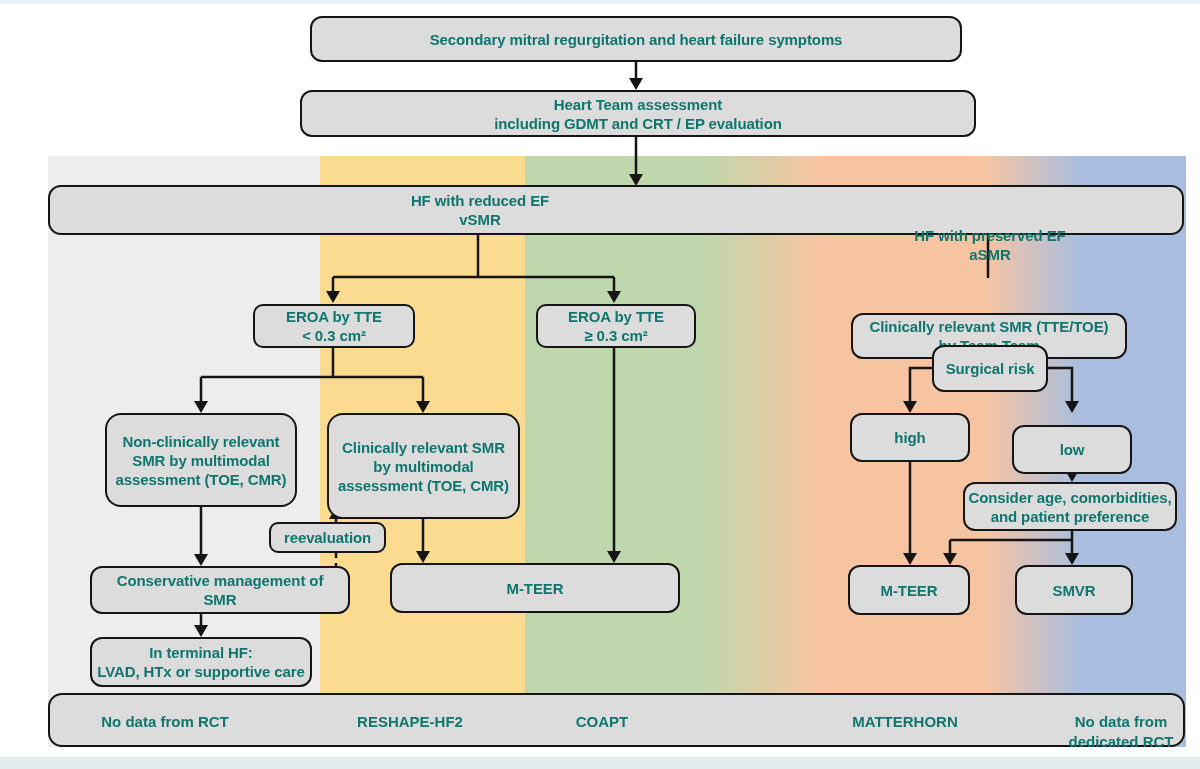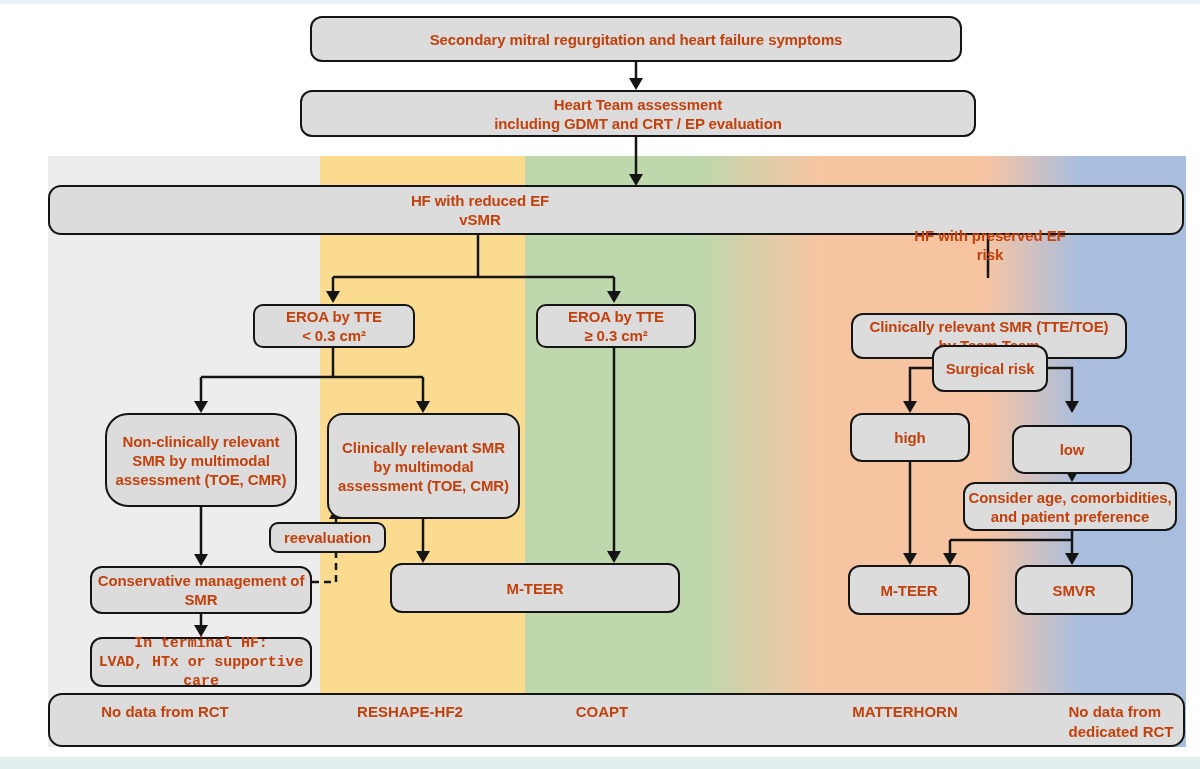--- a/index.html
+++ b/index.html
@@ -1,20 +1,20 @@
 <!DOCTYPE html>
 <html><head>
 <meta charset="utf-8">
 <style>
   html,body{margin:0;padding:0;background:#ffffff;}
   .canvas{
     position:relative;width:1200px;height:769px;overflow:hidden;
     background:#ffffff;
     font-family:"Liberation Sans",sans-serif;
-    font-weight:bold;color:#c2410c;
+    font-weight:bold;color:#0f766e;
   }
   .top-strip{position:absolute;left:0;top:0;width:1200px;height:4px;background:#e9f2f9;}
   .bottom-strip{position:absolute;left:0;top:757px;width:1200px;height:12px;background:#e2eeee;}
   .bands{
     position:absolute;left:48px;top:156px;width:1138px;height:591px;
     background:linear-gradient(90deg,
       #ededed 0px, #ededed 272px,
       #fbdb8f 272px, #fbdb8f 477px,
       #bfd7ac 477px, #bfd7ac 652px,
       #f7c4a2 772px, #f7c4a2 937px,
@@ -32,40 +32,40 @@
   .node.small{border-radius:9px;border-width:2.2px;}
   
   .n-top{left:310px;top:16px;width:652px;height:46px;}
   .n-heart{left:300px;top:90px;width:676px;height:47px;}
   .n-wide{left:48px;top:185px;width:1136px;height:50px;border-radius:13px;}
   .n-wide .half{position:absolute;top:50%;transform:translate(-50%,-50%);white-space:nowrap;}
   .n-wide .half-left{left:430px;}
   .n-wide .half-right{left:940px;margin-top:35px;}
   .n-eroa-low{left:253px;top:304px;width:162px;height:44px;border-radius:10px;}
   .n-eroa-high{left:536px;top:304px;width:160px;height:44px;border-radius:10px;}
-  .n-nonclin{left:105px;top:413px;width:192px;height:94px;border-radius:23px;}
+  .n-nonclin{left:105px;top:413px;width:192px;height:94px;border-radius:16px;}
   .n-clinmulti{left:327px;top:413px;width:193px;height:106px;border-radius:16px;}
   .n-reeval{left:269px;top:522px;width:117px;height:31px;}
-  .n-conservative{left:90px;top:566px;width:222px;height:48px;}
-  .n-terminal{left:90px;top:637px;width:222px;height:50px;font-family:Liberation Mono, monospace;}
+  .n-conservative{left:90px;top:566px;width:260px;height:48px;}
+  .n-terminal{left:90px;top:637px;width:222px;height:50px;}
   .n-mteer-c{left:390px;top:563px;width:290px;height:50px;}
   .n-clintte{left:851px;top:278px;width:276px;height:46px;margin-top:35px;}
   .n-surgical{left:932px;top:345px;width:116px;height:47px;}
   .n-high{left:850px;top:413px;width:120px;height:49px;}
   .n-low{left:1012px;top:413px;width:120px;height:49px;margin-top:12px;}
   .n-consider{left:963px;top:482px;width:214px;height:49px;text-align:center;}
   .n-mteer-r{left:848px;top:565px;width:122px;height:50px;}
   .n-smvr{left:1015px;top:565px;width:118px;height:50px;}
   .footer-bar{
     position:absolute;z-index:2;left:48px;top:693px;width:1137px;height:54px;
     background:#dcdcdc;border:2.5px solid #151515;border-radius:14px;box-sizing:border-box;
   }
   .footer-label{
-    position:absolute;top:7px;transform:translateX(-50%);
-    font-size:15px;line-height:20px;text-align:left;white-space:nowrap;
+    position:absolute;top:17px;transform:translateX(-50%);
+    font-size:15px;line-height:20px;text-align:center;white-space:nowrap;
   }
   .fl-1{left:115px;} .fl-2{left:360px;} .fl-3{left:552px;} .fl-4{left:855px;} .fl-5{left:1071px;}
 </style>
 </head>
 <body>
 
 <div class="canvas">
 
   <div class="top-strip"></div>
   <div class="bands"></div>
@@ -119,21 +119,21 @@
     <div>including GDMT and CRT / EP evaluation</div>
   </div>
 
   <div class="node n-wide">
     <div class="half half-left">
       <div>HF with reduced EF</div>
       <div>vSMR</div>
     </div>
     <div class="half half-right">
       <div>HF with preserved EF</div>
-      <div>risk</div>
+      <div>aSMR</div>
     </div>
   </div>
 
   <div class="node n-eroa-low">
     <div>EROA by TTE</div>
     <div>&lt; 0.3 cm²</div>
   </div>
 
   <div class="node n-eroa-high">
     <div>EROA by TTE</div>

